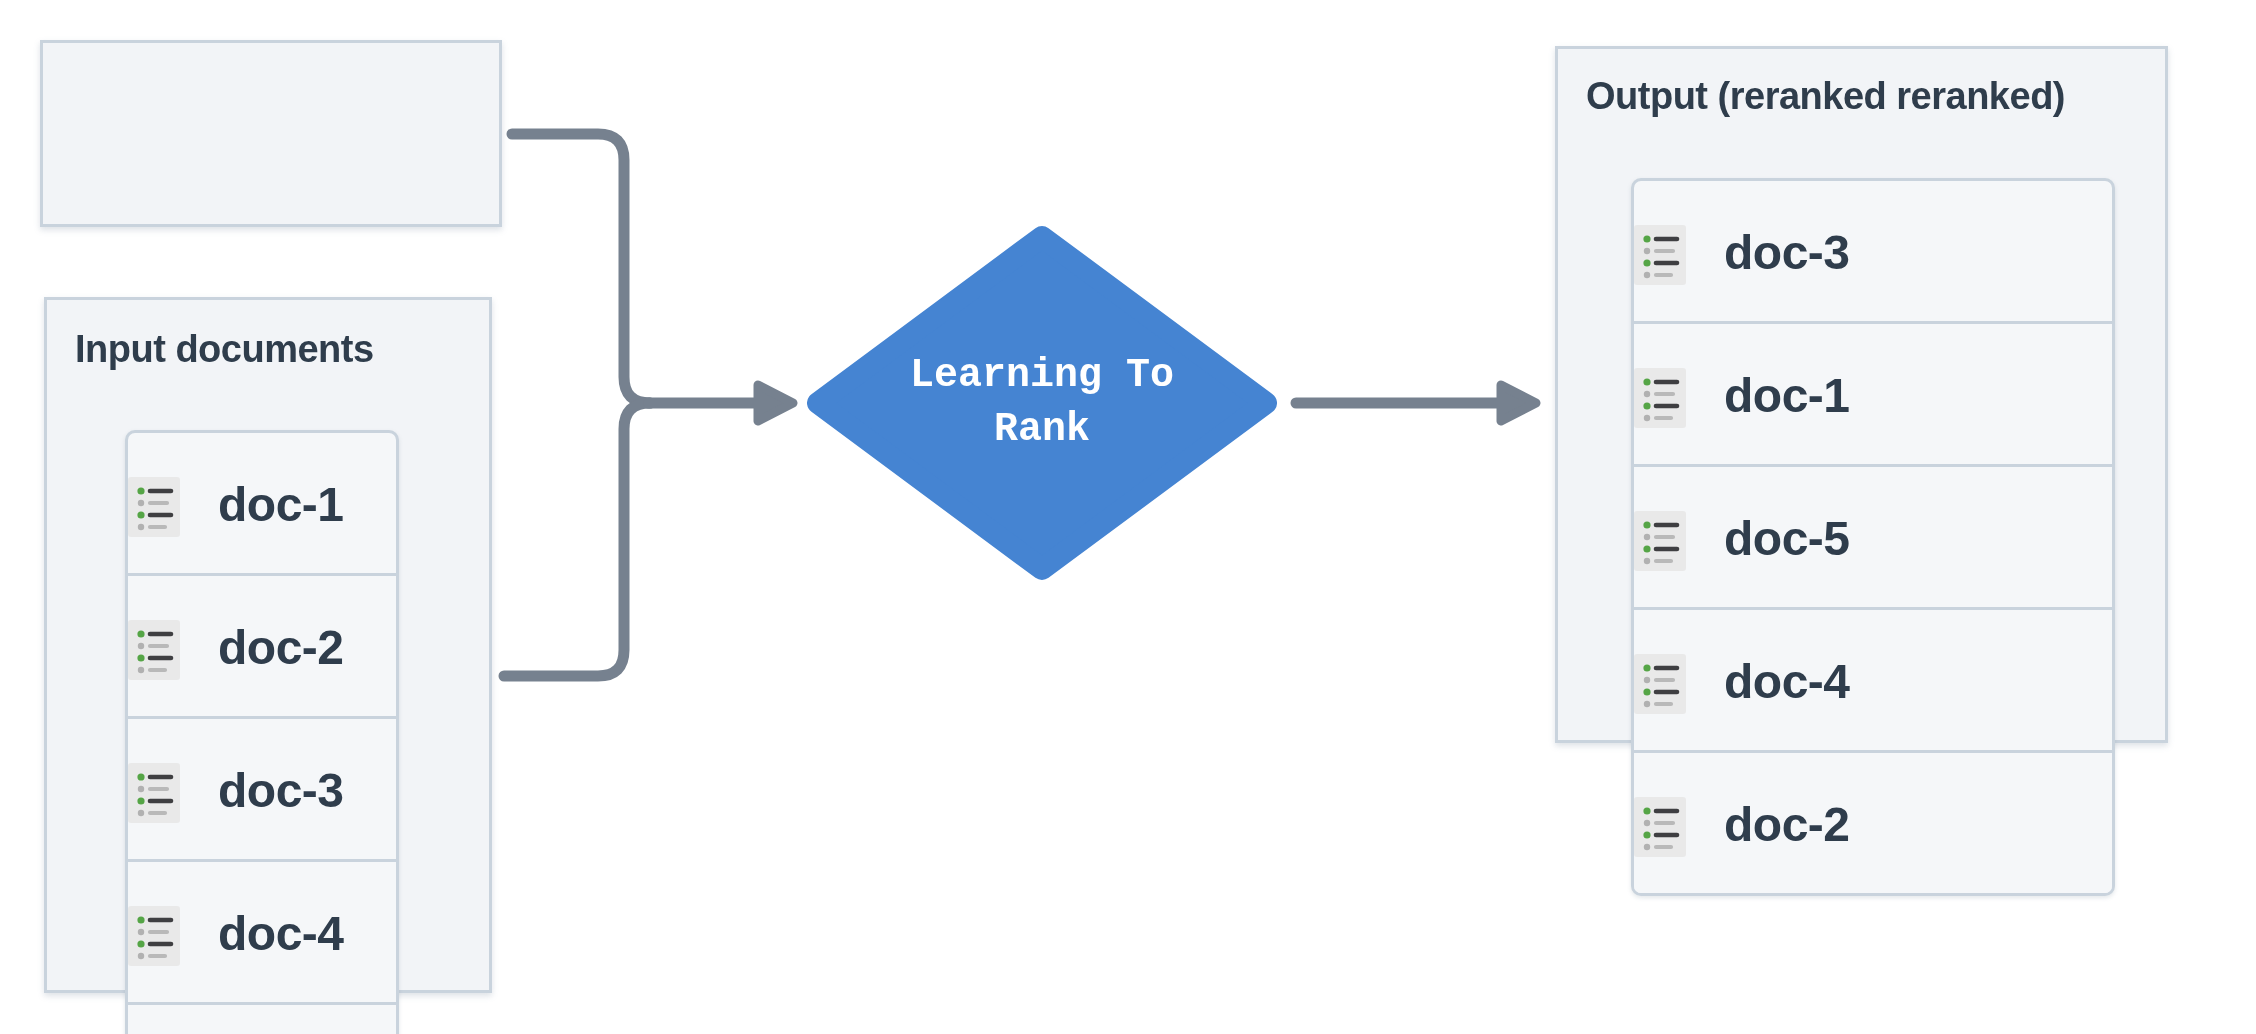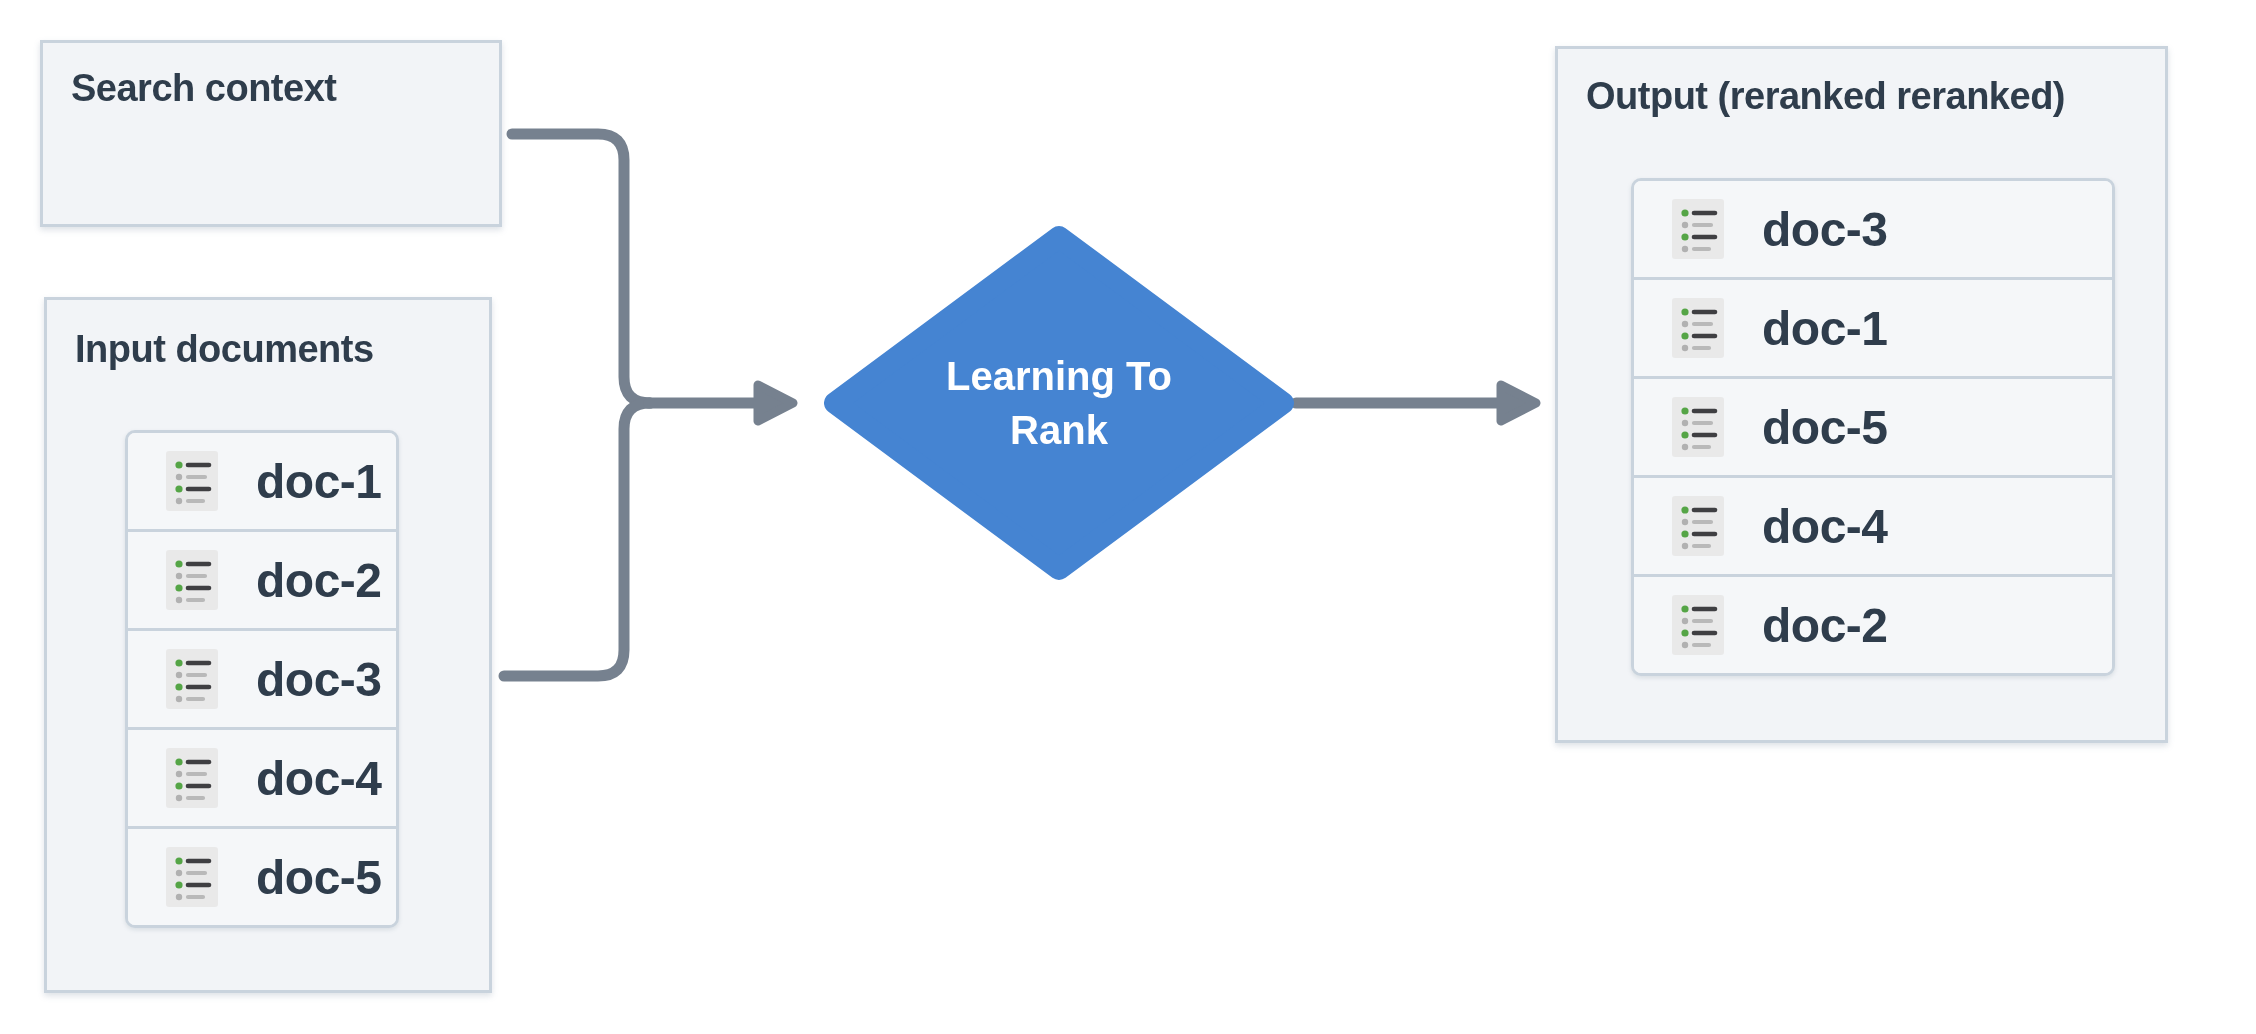--- a/index.html
+++ b/index.html
@@ -67,42 +67,41 @@
     border:3px solid var(--row-border);
     border-radius:10px;
     overflow:hidden;
     box-shadow:0 2px 4px rgba(105,125,145,0.18);
   }
   #input-panel .doc-list{left:78px;top:130px;width:274px;}
   #output-panel .doc-list{left:73px;top:129px;width:484px;}
   .doc-row{
     height:96px;
     display:flex;
-    align-items:center;
-    padding-left:38px;
     border-bottom:3px solid var(--row-border);
     background:var(--row-background);
+    margin-top:44px;
   }
   .doc-row:last-child{border-bottom:none;}
   .doc-icon{display:inline-flex;flex:0 0 auto;}
   .ic-bg{fill:var(--icon-background);}
   .ic-green{fill:var(--icon-green);}
   .ic-gray{fill:var(--icon-gray);}
   .ic-dark{stroke:var(--icon-line-dark);stroke-width:4.6;stroke-linecap:round;}
   .ic-light{stroke:var(--icon-line-gray);stroke-width:4.2;stroke-linecap:round;}
   .doc-label{
     margin-left:38px;
     font-size:48px;
     font-weight:bold;
     letter-spacing:-0.5px;
     color:var(--text);
     white-space:nowrap;
   }
 
-  #diamond{position:absolute;left:824px;top:226px;width:470px;height:354px;}
+  #diamond{position:absolute;left:807px;top:226px;width:470px;height:354px;font-family:Liberation Mono, monospace;}
   .diamond-poly{fill:var(--diamond-fill);stroke:var(--diamond-fill);stroke-width:22;stroke-linejoin:round;}
   .diamond-label{
     position:absolute;left:0;top:0;right:0;bottom:0;
     display:flex;flex-direction:column;
     align-items:center;justify-content:center;
     font-size:40px;font-weight:bold;line-height:1.35;
     color:var(--diamond-text);
     text-align:center;
   }
 </style>
@@ -114,21 +113,20 @@
   <svg class="connectors" width="2256" height="1034" viewBox="0 0 2256 1034" aria-hidden="true">
     <path d="M512 134 H598 Q624 134 624 160 V377 Q624 403 650 403"></path>
     <path d="M504 676 H598 Q624 676 624 650 V429 Q624 403 650 403"></path>
     <path d="M649 403 H760"></path>
     <polygon points="758,385 793,403 758,421"></polygon>
     <path d="M1296 403 H1502"></path>
     <polygon points="1501,385 1536,403 1501,421"></polygon>
   </svg>
 
   <section class="panel" id="search-panel">
-    <h2 class="panel-title">Search context</h2>
   </section>
 
   <section class="panel" id="input-panel">
     <h2 class="panel-title">Input documents</h2>
     <ul class="doc-list">
 
         <li class="doc-row">
           <span class="doc-icon">
             <svg width="52" height="60" viewBox="0 0 52 60" aria-hidden="true">
               <rect class="ic-bg" x="0" y="0" width="52" height="60" rx="3"></rect>

